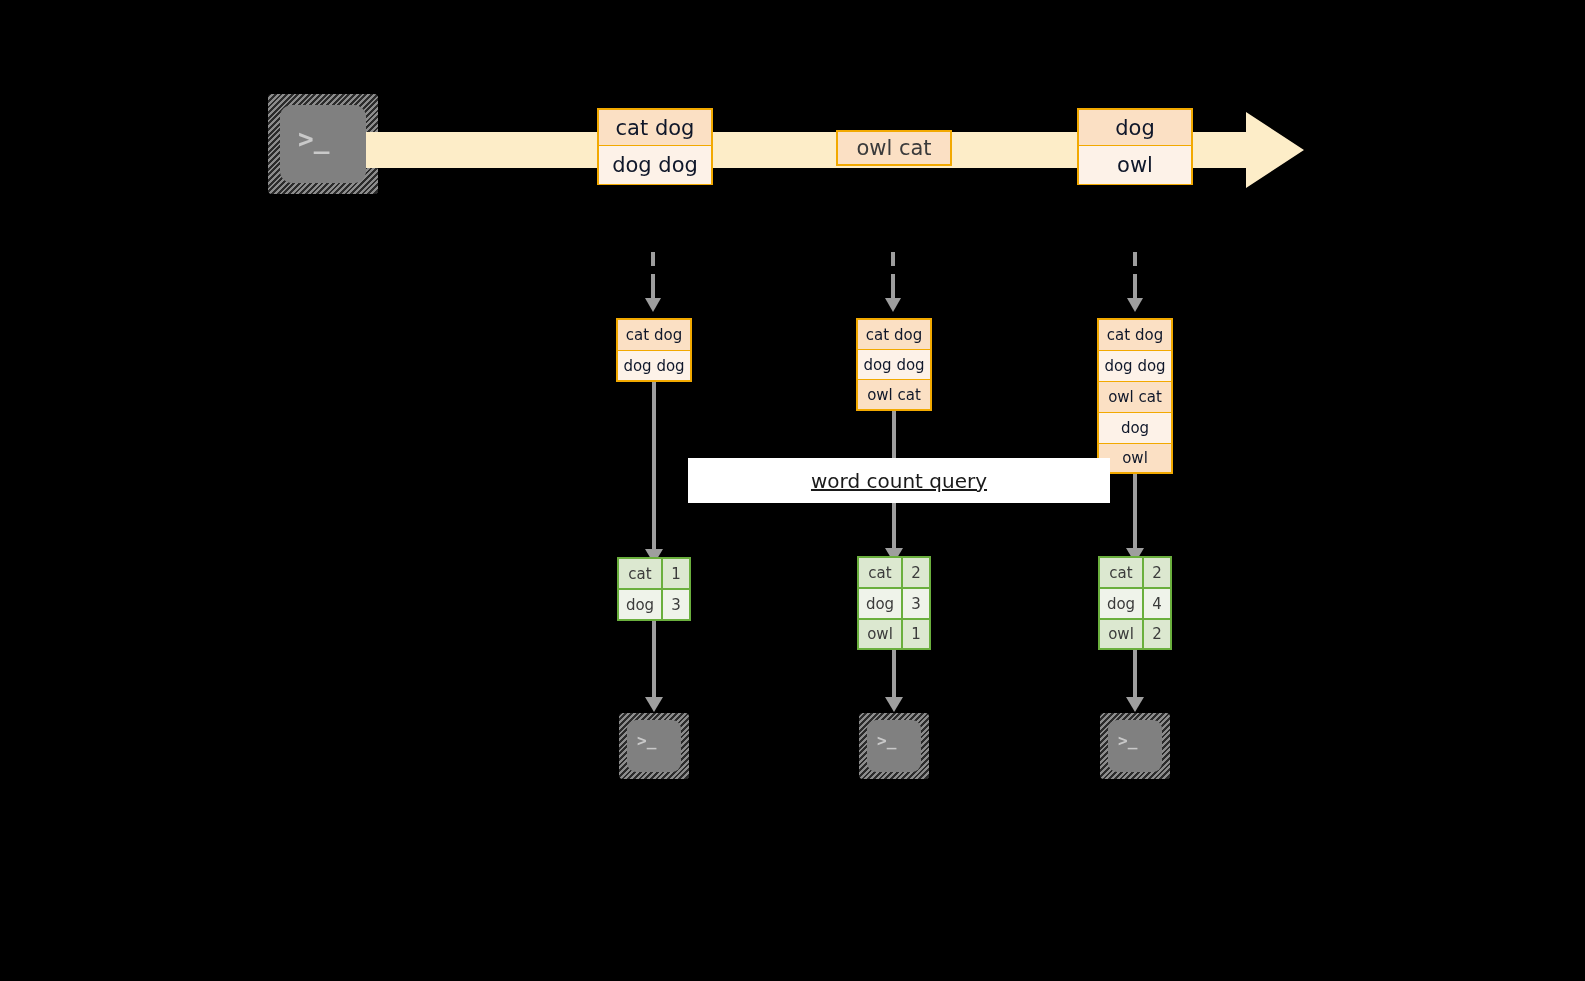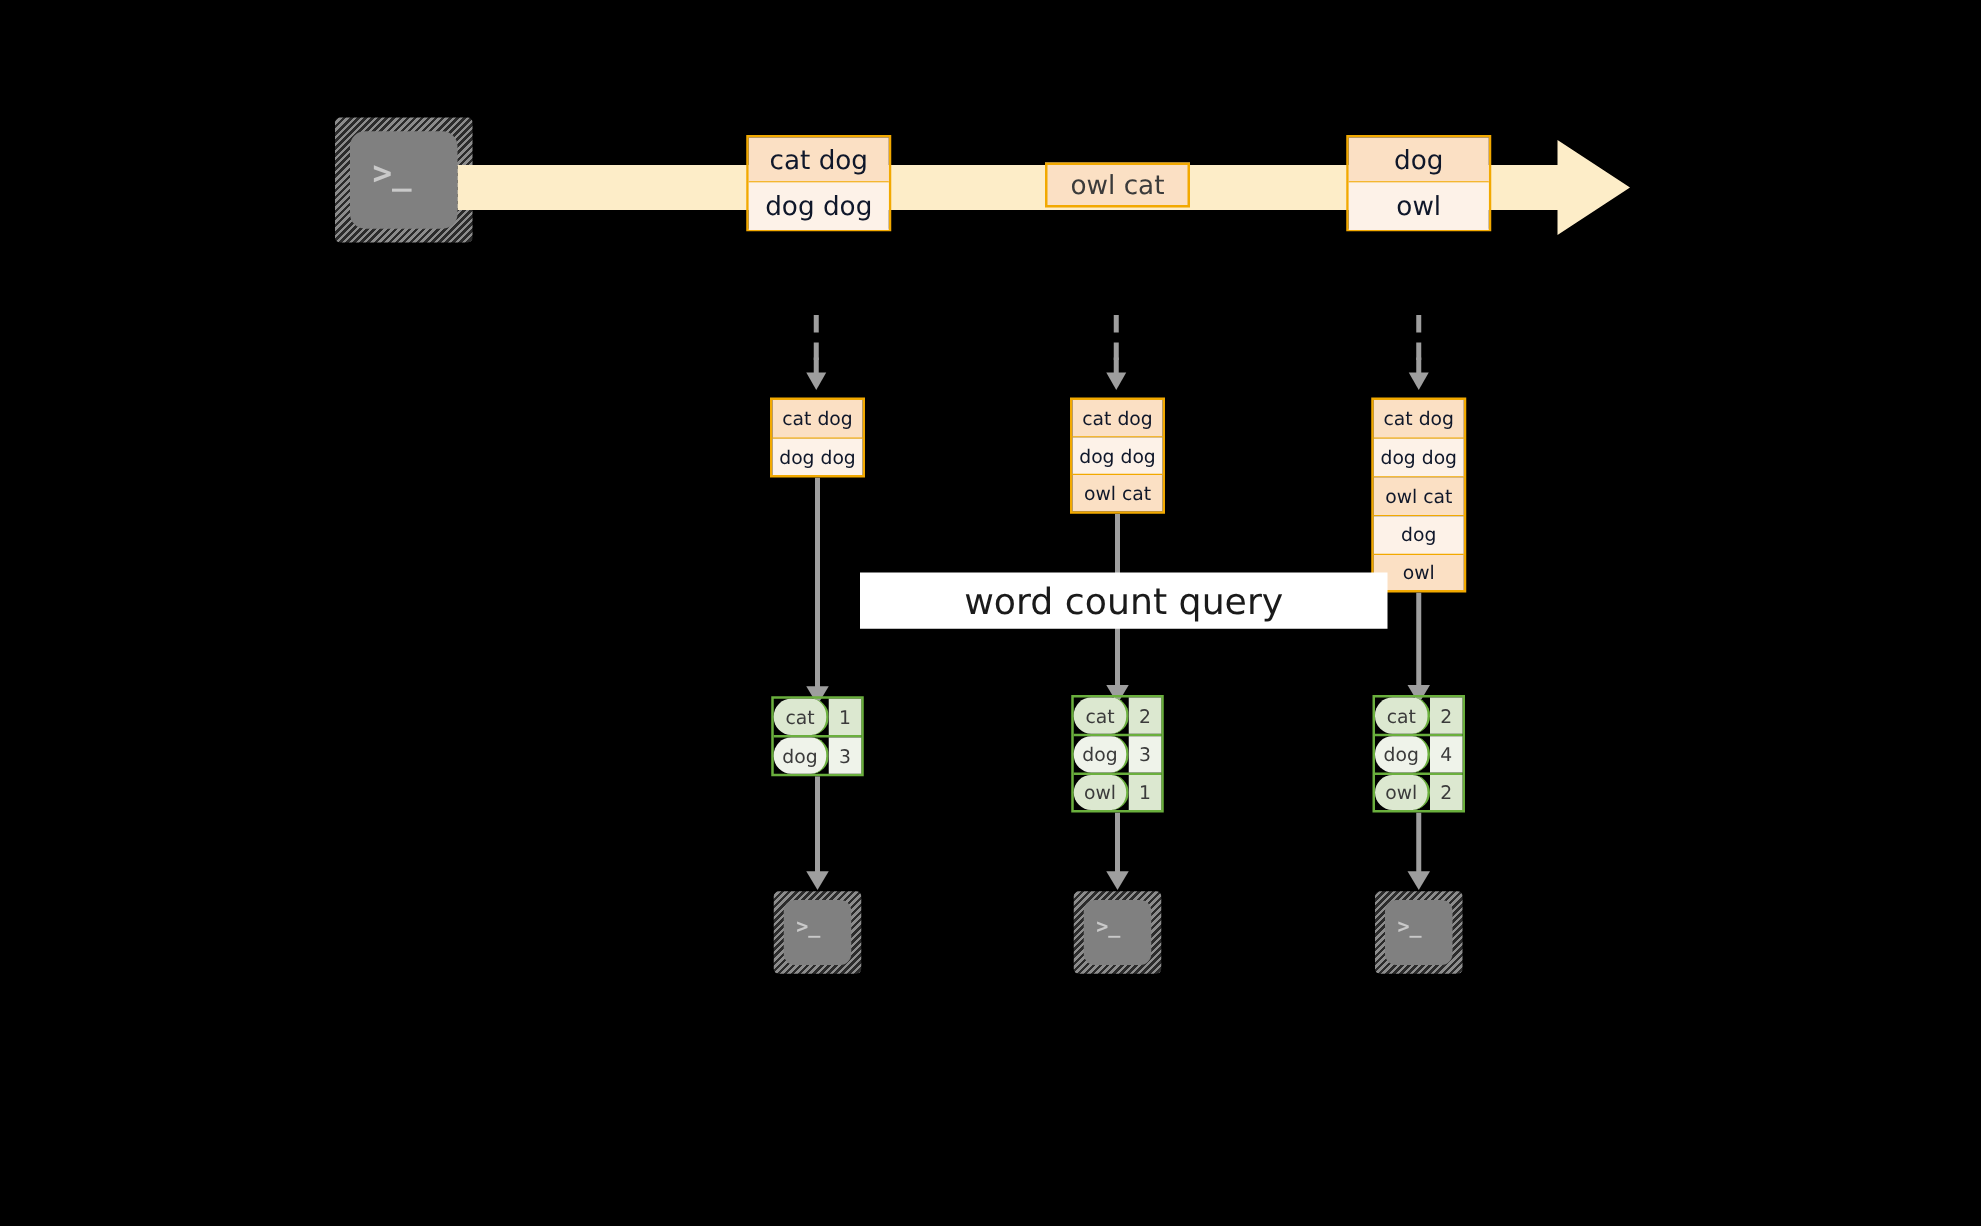--- a/index.html
+++ b/index.html
@@ -99,21 +99,20 @@
   .gtable .gc {
     box-sizing: border-box;
     display: flex;
     align-items: center;
     justify-content: center;
     color: #3b3b3b;
     white-space: nowrap;
   }
   .gtable .gc.key {
     border-right: 2px solid #6AAF3D;
-    border-radius: 14px;
   }
   .gtable .grow.dark .gc { background: #DCE8D0; }
   .gtable .grow.light .gc { background: #EFF3EA; }
 
   
   .conn { position: absolute; }
 
   
   .qband {
     position: absolute;
@@ -207,21 +206,21 @@
       <path d="M2,137 L20,137 L11,152 Z" fill="#9E9E9E"></path>
     </svg>
   </div>
   <div class="conn" style="left:1124px; top:474px; width:22px; height:90px;">
     <svg width="22" height="90" viewBox="0 0 22 90" xmlns="http://www.w3.org/2000/svg">
       <line x1="11" y1="0" x2="11" y2="79" stroke="#9E9E9E" stroke-width="4"></line>
       <path d="M2,74 L20,74 L11,89 Z" fill="#9E9E9E"></path>
     </svg>
   </div>
 
-  <div class="qband" style="left:688px; top:458px; width:422px; height:45px; font-size:29px;">word count query</div>
+  <div class="qband" style="left:688px; top:458px; width:422px; height:45px; font-size:20px;text-decoration:underline;">word count query</div>
 
   <div class="gtable" style="left:617px; top:557px; width:74px; height:64px; font-size:15px;">
     <div class="grow dark" style="height:31px;">
       <div class="gc key" style="width:44px;">cat</div>
       <div class="gc val" style="width:26px;">1</div>
     </div>
     <div class="grow light" style="height:29px;">
       <div class="gc key" style="width:44px;">dog</div>
       <div class="gc val" style="width:26px;">3</div>
     </div>

